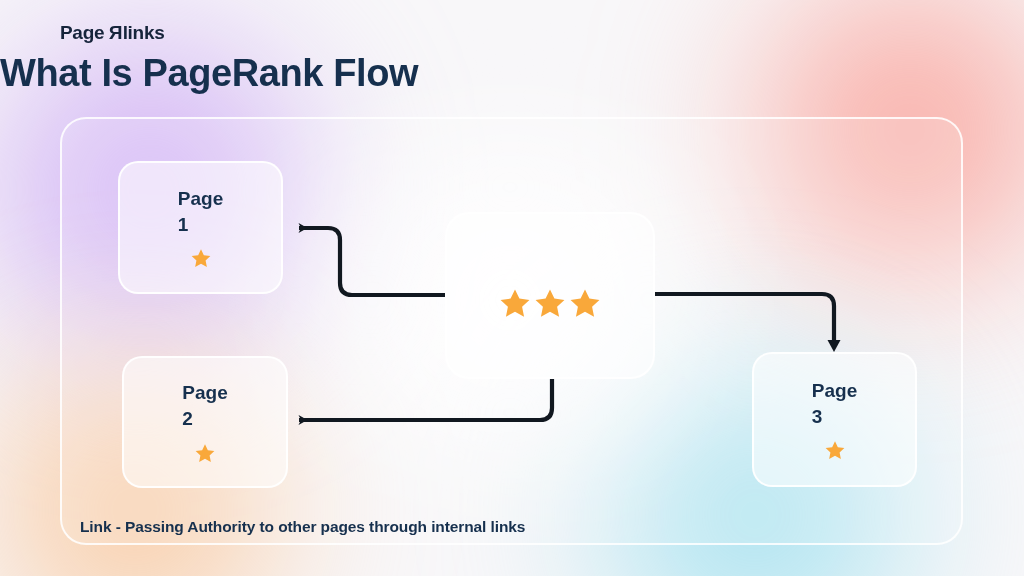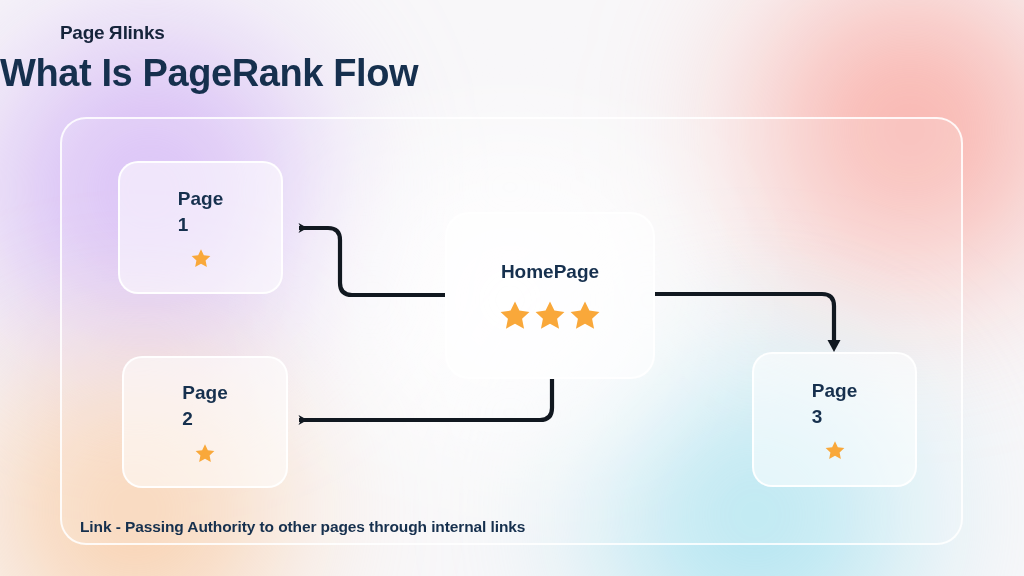--- a/index.html
+++ b/index.html
@@ -229,21 +229,20 @@
       <span>3</span>
     </div>
     <div class="stars">
       <svg width="22" height="22" viewBox="0 0 24 24">
           <path d="M12 2.4 15.1 8.9 22.2 9.8 17 14.7 18.4 21.7 12 18.2 5.6 21.7 7 14.7 1.8 9.8 8.9 8.9Z" fill="#f9a83a"></path>
         </svg>
     </div>
   </div>
 
   <div class="node node-home">
-    <div class="label">HomePage</div>
     <div class="stars">
       <svg width="34" height="34" viewBox="0 0 24 24">
           <path d="M12 2.4 15.1 8.9 22.2 9.8 17 14.7 18.4 21.7 12 18.2 5.6 21.7 7 14.7 1.8 9.8 8.9 8.9Z" fill="#f9a83a"></path>
         </svg>
       <svg width="34" height="34" viewBox="0 0 24 24">
           <path d="M12 2.4 15.1 8.9 22.2 9.8 17 14.7 18.4 21.7 12 18.2 5.6 21.7 7 14.7 1.8 9.8 8.9 8.9Z" fill="#f9a83a"></path>
         </svg>
       <svg width="34" height="34" viewBox="0 0 24 24">
           <path d="M12 2.4 15.1 8.9 22.2 9.8 17 14.7 18.4 21.7 12 18.2 5.6 21.7 7 14.7 1.8 9.8 8.9 8.9Z" fill="#f9a83a"></path>
         </svg>

